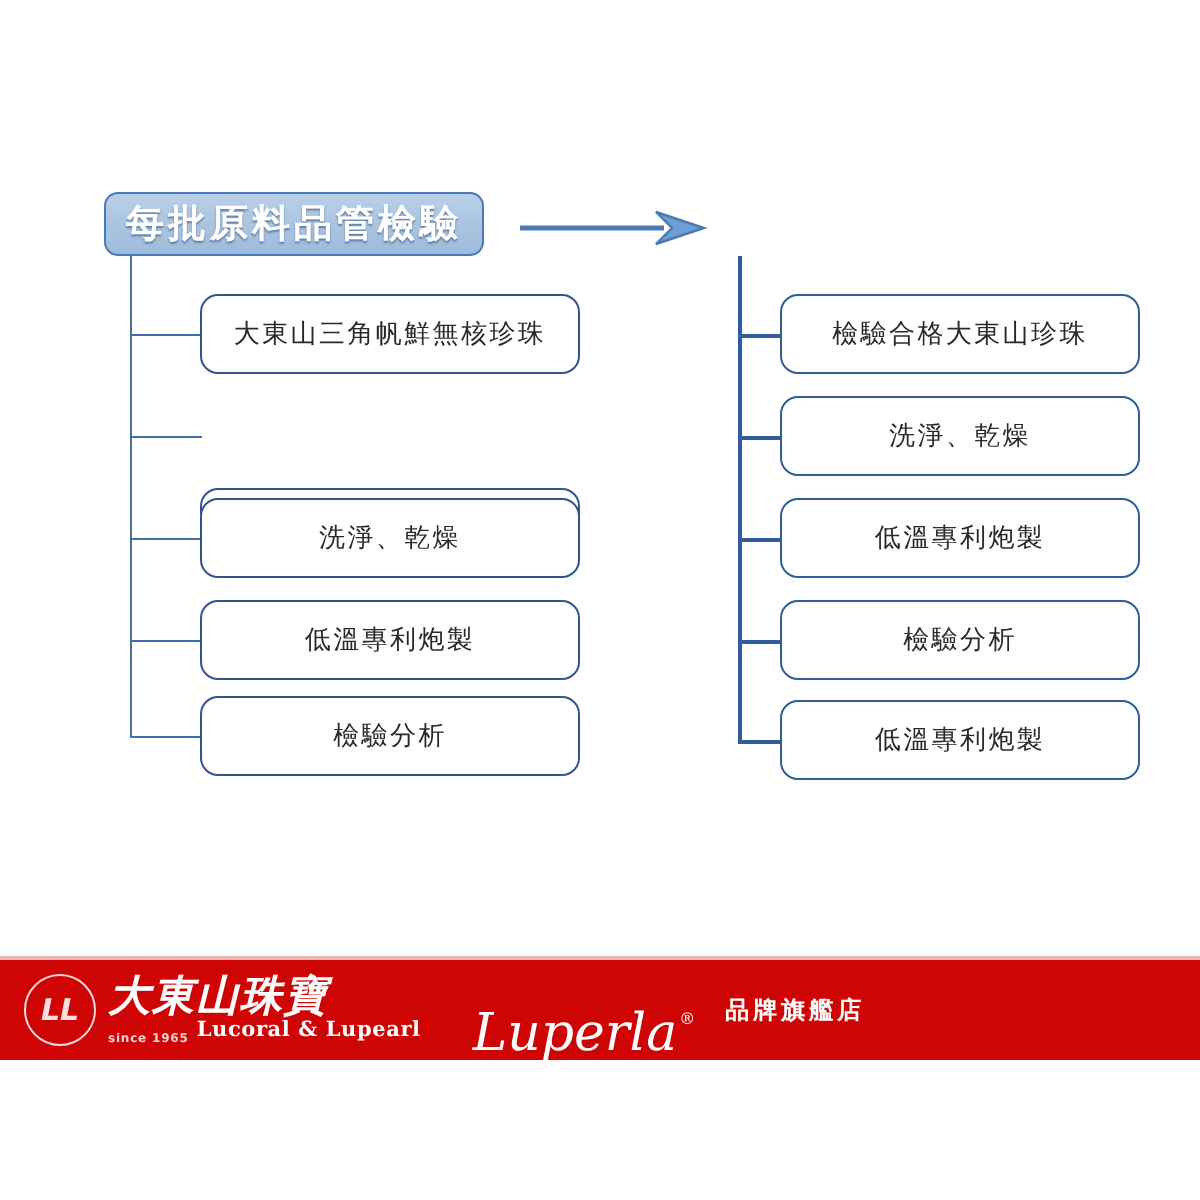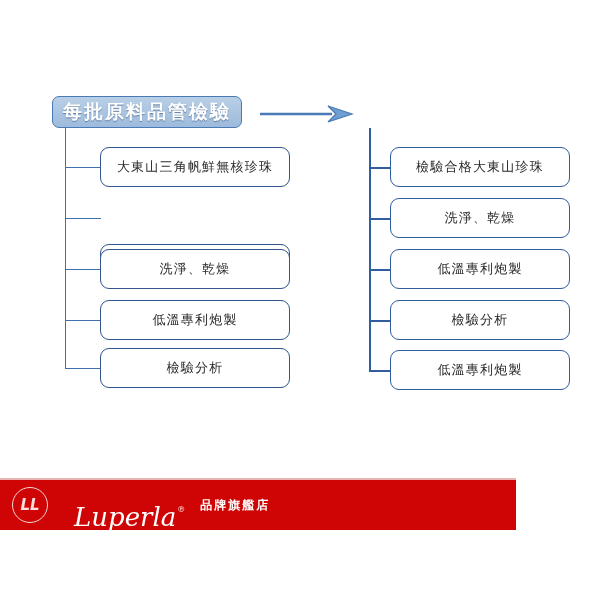--- a/index.html
+++ b/index.html
@@ -112,21 +112,21 @@
     width: 180px;
     border: 1.7px solid #2f5d9e;
   }
   .step-box.wide-gap { letter-spacing: 14px; text-indent: 14px; margin-top: 46px; }
 
   
   #brand-banner {
     position: absolute;
     left: 0;
     top: 478px;
-    width: 516px;
+    width: 600px;
     height: 50px;
     background: #cf0505;
     border-top: 2px solid #e8b4b4;
     display: flex;
     align-items: center;
     overflow: hidden;
   }
   #brand-seal {
     flex: 0 0 auto;
     width: 34px;
@@ -256,20 +256,27 @@
     <div class="step-box" style="top:249px;">低溫專利炮製</div>
     <div class="step-box" style="top:300px;">檢驗分析</div>
     <div class="step-box" style="top:350px;">低溫專利炮製</div>
   </div>
 </div>
 
 <div id="brand-banner">
 
   <div id="brand-seal">LL</div>
 
+  <div id="brand-primary">
+    <div id="brand-cn">大東山珠寶</div>
+    <div id="brand-en-row">
+      <span id="brand-since">since 1965</span>
+      <span id="brand-en">Lucoral &amp; Lupearl</span>
+    </div>
+  </div>
 
   <div id="brand-secondary">
     <div id="brand-luperla">
       <span>Luperla</span><span id="brand-luperla-reg">®</span>
     </div>
     <div id="brand-tagline">Give Joy Passion</div>
   </div>
 
   <div id="brand-store">品牌旗艦店</div>
 </div>

